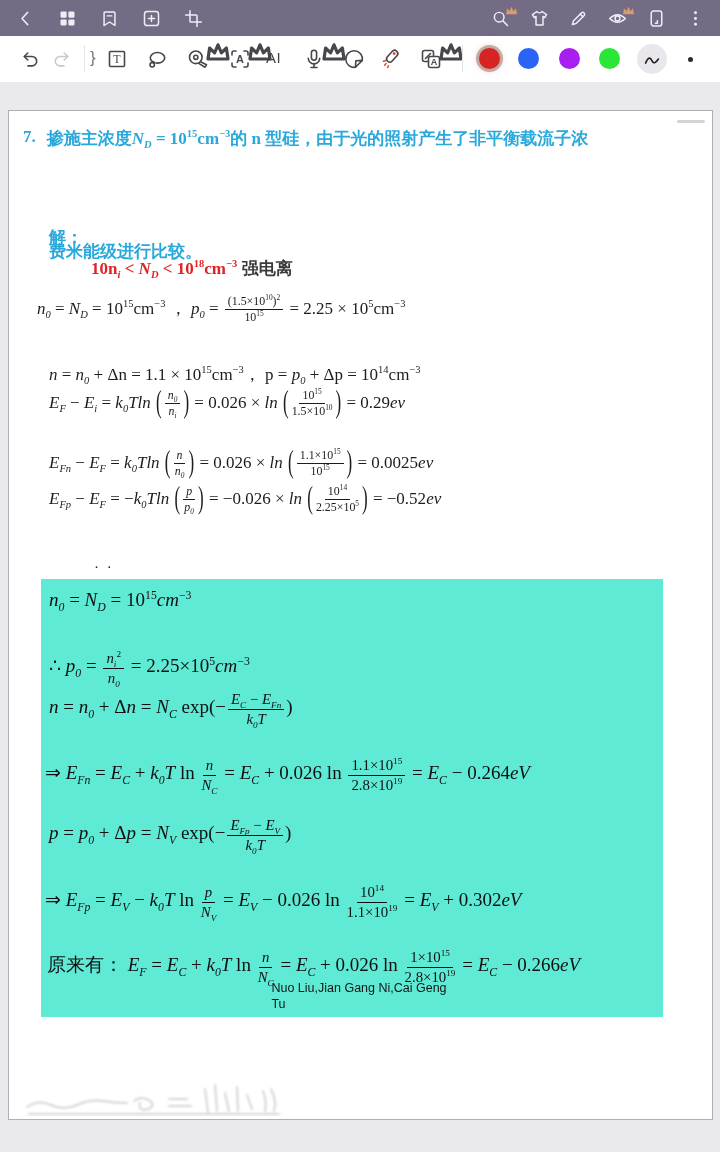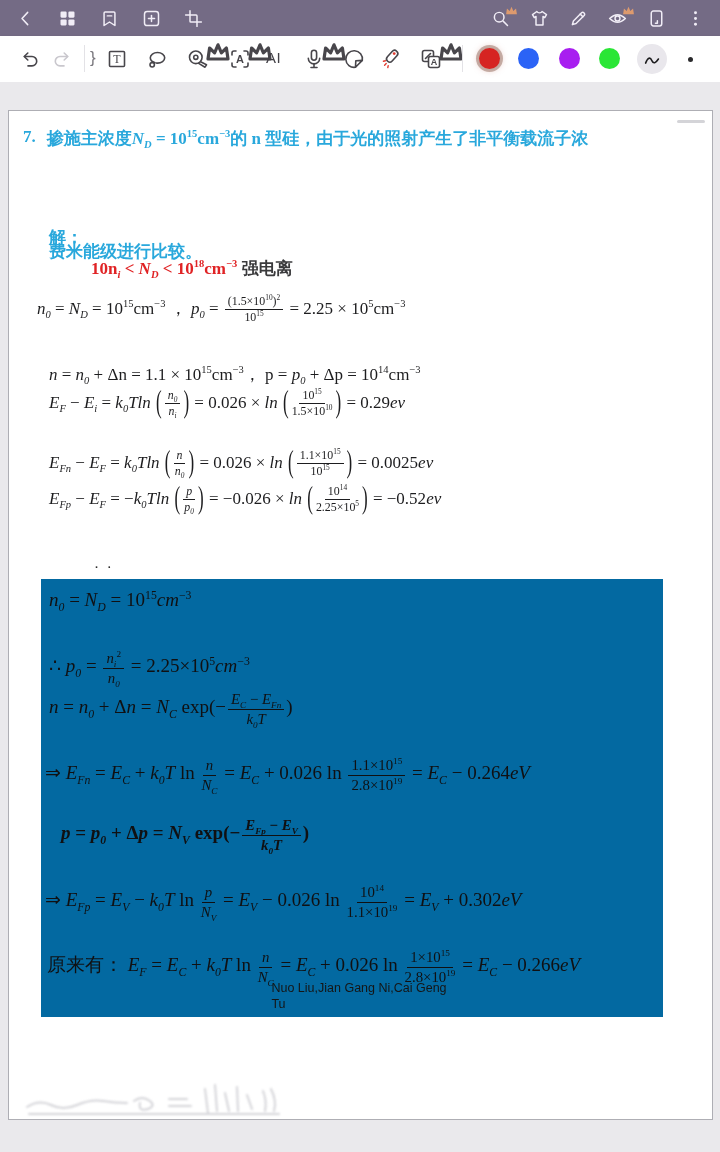--- a/index.html
+++ b/index.html
@@ -47,21 +47,21 @@
   .bp{display:inline-block;transform:scaleY(1.85);font-weight:300;margin:0 1px;}
 
   .abs{position:absolute;}
   .blue{color:#29a8dc;font-weight:700;font-size:17px;}
   .red{color:#e02325;font-weight:700;font-size:17px;}
   .darktext{color:#3a3a3c;font-weight:600;font-size:17px;font-family:"Liberation Serif",serif;}
   .ink{font-size:17px;}
   .stray-dots{font-size:11px;color:#2b2b2b;letter-spacing:3px;font-weight:700;}
 
   
-  .hl-block{position:absolute;left:32px;top:468px;width:622px;height:438px;background:#0369a1;}
+  .hl-block{position:absolute;left:32px;top:468px;width:622px;height:438px;background:#5eead4;}
   .hl-block .math{font-size:19px;color:#101012;}
   .hl-block .frac{font-size:.78em;}
   .watermark{position:absolute;left:50%;transform:translateX(-46%);top:402px;text-align:left;font-size:12.5px;color:#151515;font-family:"Liberation Sans",sans-serif;line-height:1.25;}
 
   .faint-ink{position:absolute;left:10px;top:970px;opacity:.85;filter:blur(1.1px);}
   .faint-ink svg{stroke:#cdcdd2;fill:none;stroke-width:2;stroke-linecap:round;}
 </style>
 </head>
 <body>
 
@@ -306,21 +306,21 @@
               <span class="num"><em>E</em><sub>C</sub> − <em>E</em><sub>Fn</sub></span>
               <span class="den"><em>k</em><sub>0</sub><em>T</em></span>
             </span>)</div>
         <div class="abs math" style="left:4px;top:178px;">⇒ <em>E</em><sub>Fn</sub> = <em>E</em><sub>C</sub> + <em>k</em><sub>0</sub><em>T</em> ln <span class="frac">
               <span class="num"><em>n</em></span>
               <span class="den"><em>N</em><sub>C</sub></span>
             </span> = <em>E</em><sub>C</sub> + 0.026 ln <span class="frac">
               <span class="num">1.1×10<sup>15</sup></span>
               <span class="den">2.8×10<sup>19</sup></span>
             </span> = <em>E</em><sub>C</sub> − 0.264<em>eV</em></div>
-        <div class="abs math" style="left:20px;top:238px;font-weight:bold;"><em>p</em> = <em>p</em><sub>0</sub> + Δ<em>p</em> = <em>N</em><sub>V</sub> exp(−<span class="frac">
+        <div class="abs math" style="left:8px;top:238px;"><em>p</em> = <em>p</em><sub>0</sub> + Δ<em>p</em> = <em>N</em><sub>V</sub> exp(−<span class="frac">
               <span class="num"><em>E</em><sub>Fp</sub> − <em>E</em><sub>V</sub></span>
               <span class="den"><em>k</em><sub>0</sub><em>T</em></span>
             </span>)</div>
         <div class="abs math" style="left:4px;top:305px;">⇒ <em>E</em><sub>Fp</sub> = <em>E</em><sub>V</sub> − <em>k</em><sub>0</sub><em>T</em> ln <span class="frac">
               <span class="num"><em>p</em></span>
               <span class="den"><em>N</em><sub>V</sub></span>
             </span> = <em>E</em><sub>V</sub> − 0.026 ln <span class="frac">
               <span class="num">10<sup>14</sup></span>
               <span class="den">1.1×10<sup>19</sup></span>
             </span> = <em>E</em><sub>V</sub> + 0.302<em>eV</em></div>

